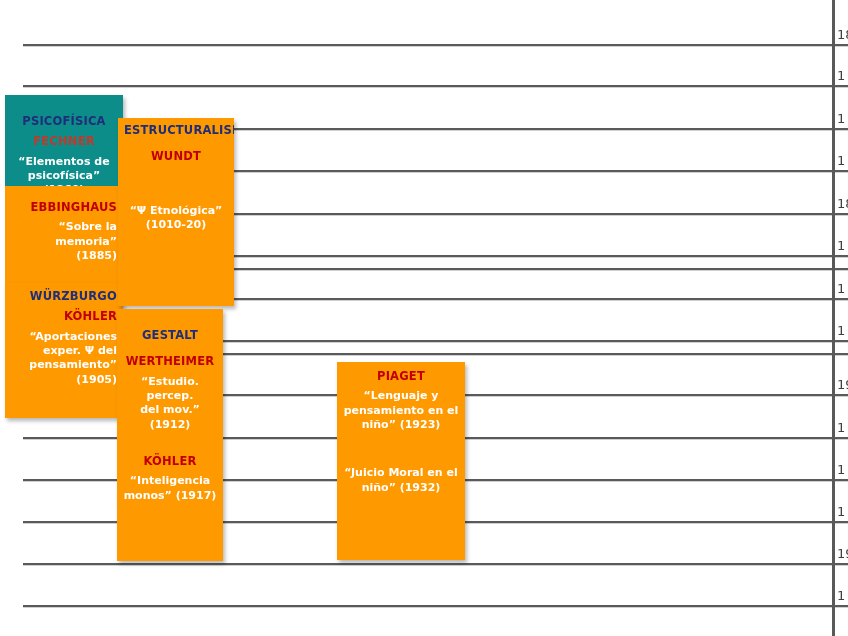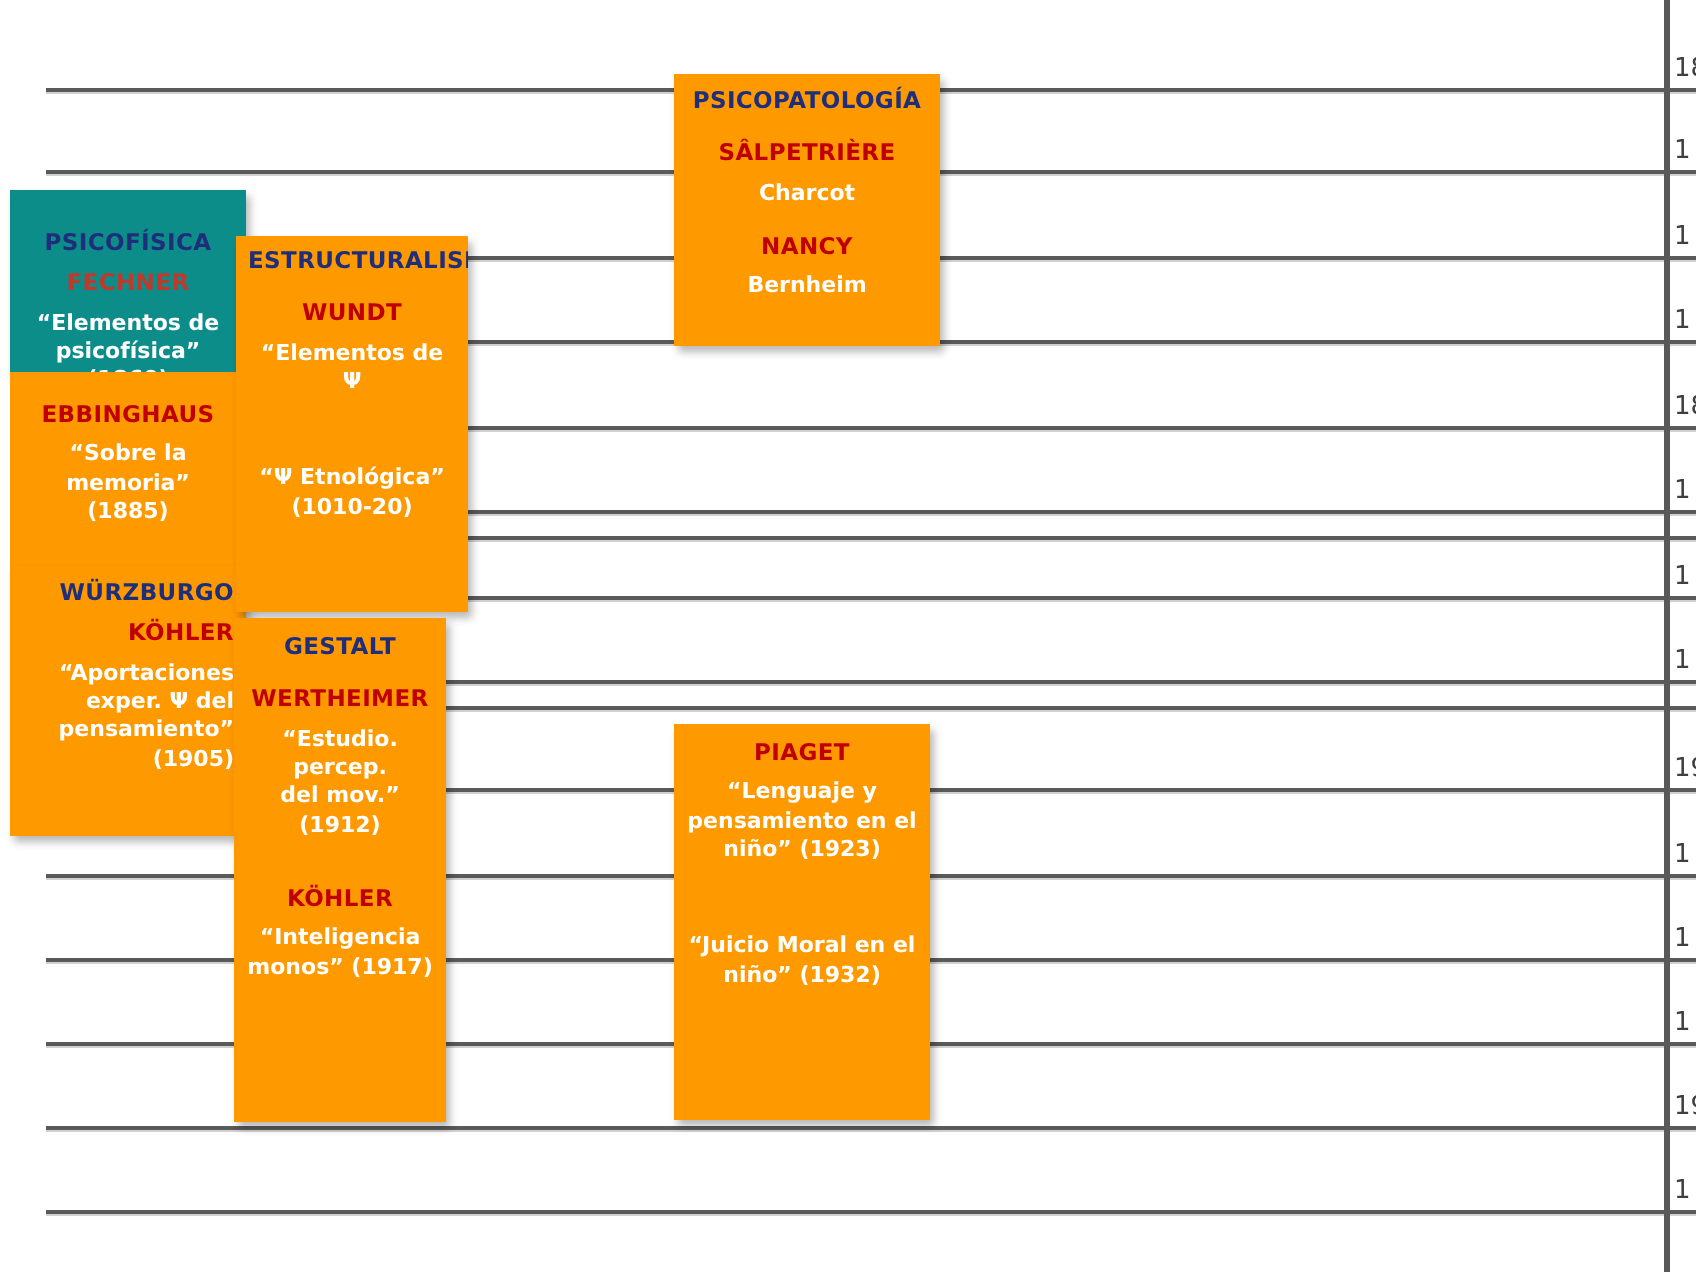--- a/index.html
+++ b/index.html
@@ -80,24 +80,24 @@
     font-size:11px;
     line-height:1.3;
   }
   .sp-s{height:6px;}
   .sp-m{height:12px;}
   .sp-l{height:22px;}
   .sp-xl{height:34px;}
 
   
   #box-psicofisica   {left:5px;  top:95px;  width:118px; height:91px;  padding-top:19px;}
-  #box-ebbinghaus    {left:5px;  top:186px; width:118px; height:97px;  padding-top:14px; box-shadow:none;}
+  #box-ebbinghaus    {left:5px;  top:186px; width:118px; height:97px;  padding-top:14px; box-shadow:none;text-align:right;}
   #box-wurzburgo     {left:5px;  top:283px; width:118px; height:135px; padding-top:6px;text-align:right;}
   #box-estructuralismo{left:118px;top:118px; width:116px; height:188px; padding-top:5px;}
-  #box-gestalt       {left:117px;top:309px; width:106px; height:252px; padding-top:7px;}
+  #box-gestalt       {left:117px;top:309px; width:106px; height:252px; padding-top:19px;}
   #box-psicopatologia{left:337px;top:37px;  width:133px; height:136px; padding-top:6px;}
   #box-piaget        {left:337px;top:362px; width:128px; height:198px; padding-top:7px;}
 </style>
 </head>
 <body>
 
 <div id="stage">
 
   <div id="grid-layer">
       <div class="gridline" style="top: 44px;"></div>
@@ -160,51 +160,39 @@
     <div class="work">exper. Ψ del</div>
     <div class="work">pensamiento”</div>
     <div class="work">(1905)</div>
   </div>
 
   <div class="box orange" id="box-estructuralismo">
     <div class="school">ESTRUCTURALISMO</div>
     <div class="sp-m"></div>
     <div class="author">WUNDT</div>
     <div class="sp-s"></div>
-    <div class="work">“Elementos de Ψ</div>
     <div class="sp-xl"></div>
     <div class="work">“Ψ Etnológica”</div>
     <div class="work">(1010-20)</div>
   </div>
 
   <div class="box orange" id="box-gestalt">
     <div class="school">GESTALT</div>
     <div class="sp-m"></div>
     <div class="author">WERTHEIMER</div>
     <div class="sp-s"></div>
     <div class="work">“Estudio. percep.</div>
     <div class="work">del mov.” (1912)</div>
     <div class="sp-l"></div>
     <div class="author">KÖHLER</div>
     <div class="sp-s"></div>
     <div class="work">“Inteligencia</div>
     <div class="work">monos” (1917)</div>
   </div>
 
-  <div class="box orange" id="box-psicopatologia">
-    <div class="school">PSICOPATOLOGÍA</div>
-    <div class="sp-m"></div>
-    <div class="author">SÂLPETRIÈRE</div>
-    <div class="sp-s"></div>
-    <div class="plain">Charcot</div>
-    <div class="sp-m"></div>
-    <div class="author">NANCY</div>
-    <div class="sp-s"></div>
-    <div class="plain">Bernheim</div>
-  </div>
 
   <div class="box orange" id="box-piaget">
     <div class="author">PIAGET</div>
     <div class="sp-s"></div>
     <div class="work">“Lenguaje y</div>
     <div class="work">pensamiento en el</div>
     <div class="work">niño” (1923)</div>
     <div class="sp-xl"></div>
     <div class="work">“Juicio Moral en el</div>
     <div class="work">niño” (1932)</div>

